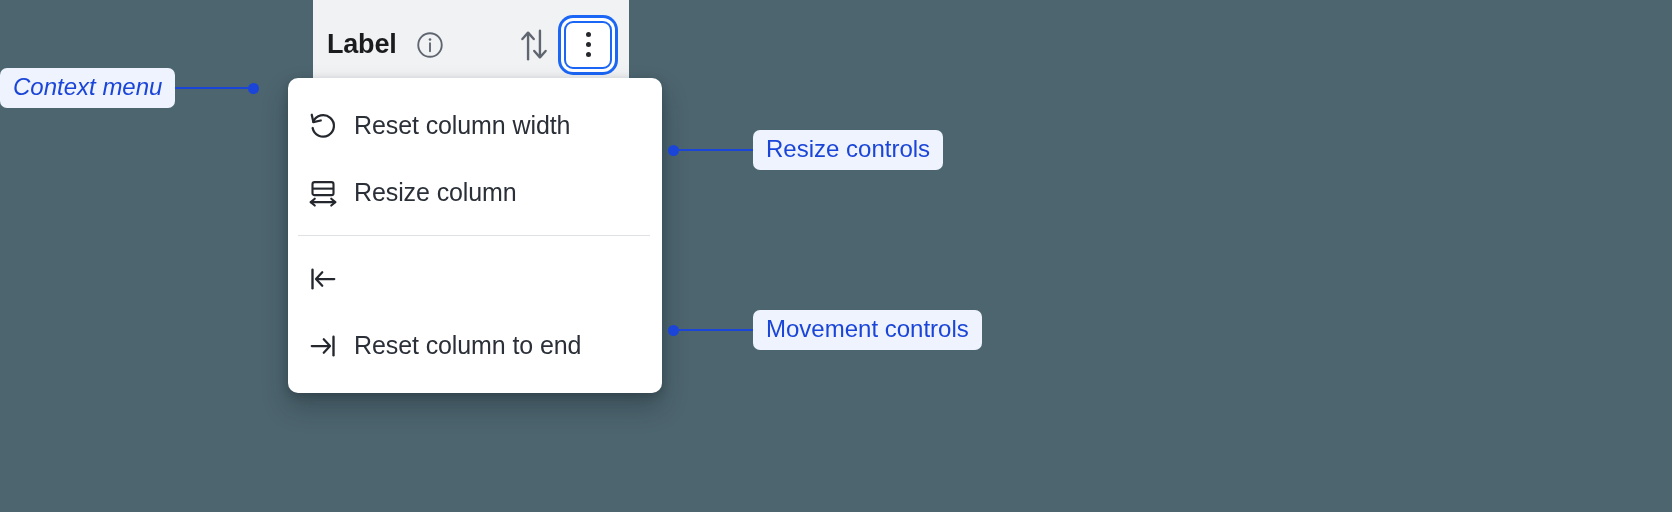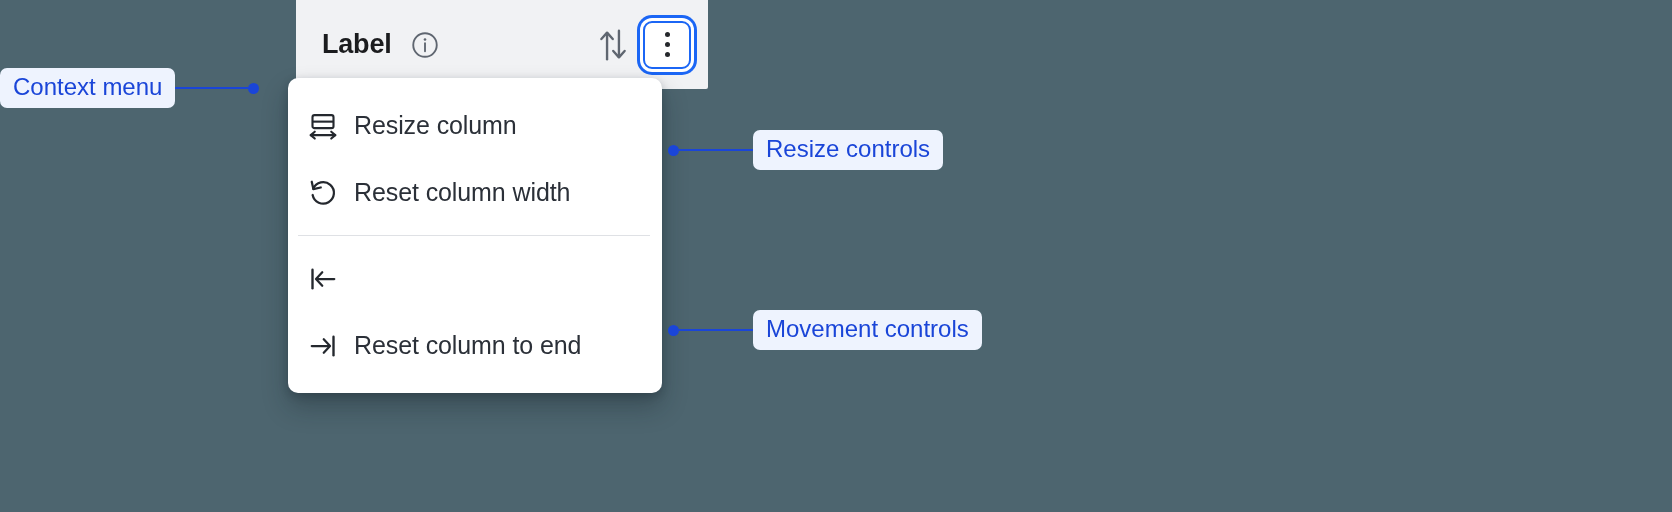--- a/index.html
+++ b/index.html
@@ -9,29 +9,29 @@
     height: 512px;
     background: #4d656f;
     font-family: "Liberation Sans", sans-serif;
     overflow: hidden;
     position: relative;
   }
 
   
   #column-header {
     position: absolute;
-    left: 296px;
+    left: 313px;
     top: 0px;
-    width: 412px;
+    width: 316px;
     height: 89px;
     background: #f1f2f4;
     border-radius: 0 0 2px 2px;
     display: flex;
     align-items: center;
-    padding: 0 17px 0 26px;
+    padding: 0 17px 0 14px;
   }
   #header-title {
     font-size: 27px;
     font-weight: bold;
     color: #1b1c1e;
     letter-spacing: -0.2px;
     line-height: 1;
   }
   #info-icon {
     margin-left: 18px;
@@ -134,21 +134,21 @@
     background: #1a45d8;
   }
   .ann-dot {
     width: 11px;
     height: 11px;
     border-radius: 50%;
     background: #1a45d8;
     flex: 0 0 11px;
   }
 
-  #ann-context-menu { left: 0px; top: 68px; }
+  #ann-context-menu { left: 0px; top: 68px; font-style: italic; }
   #ann-context-menu .ann-line { width: 73px; }
 
   #ann-resize { left: 668px; top: 130px; }
   #ann-resize .ann-line { width: 74px; }
 
   #ann-movement { left: 668px; top: 310px; justify-content: center; }
   #ann-movement .ann-line { width: 74px; }
 </style>
 </head>
 <body>
@@ -181,40 +181,40 @@
     <span class="kebab-dot"></span>
     <span class="kebab-dot"></span>
   </div>
 </div>
 
 <div id="context-menu">
 
   <div class="menu-item">
     <span class="menu-item-icon">
       <svg width="30" height="30" viewBox="0 0 24 24" fill="none">
+        <path d="M4.2 8.6 A8.6 8.6 0 1 1 3.7 13.6" stroke="#24282e" stroke-width="1.8" stroke-linecap="round"></path>
+        <path d="M3.0 3.0 L4.3 8.9 L10.2 7.6" stroke="#24282e" stroke-width="1.8" stroke-linecap="round" stroke-linejoin="round" fill="none"></path>
+      </svg>
+    </span>
+    <span class="menu-item-label">Reset column width</span>
+  </div>
+
+  <div class="menu-item">
+    <span class="menu-item-icon">
+      <svg width="30" height="30" viewBox="0 0 24 24" fill="none">
         <rect x="3.6" y="3.3" width="16.8" height="10.4" rx="1.6" stroke="#24282e" stroke-width="1.7"></rect>
         <path d="M3.6 8.5 H20.4" stroke="#24282e" stroke-width="1.7"></path>
         <path d="M2.2 19.3 H21.8" stroke="#24282e" stroke-width="1.7" stroke-linecap="round"></path>
         <path d="M5.4 16.6 L2.2 19.3 L5.4 22" stroke="#24282e" stroke-width="1.7" stroke-linecap="round" stroke-linejoin="round"></path>
         <path d="M18.6 16.6 L21.8 19.3 L18.6 22" stroke="#24282e" stroke-width="1.7" stroke-linecap="round" stroke-linejoin="round"></path>
       </svg>
     </span>
     <span class="menu-item-label">Resize column</span>
   </div>
 
-  <div class="menu-item">
-    <span class="menu-item-icon">
-      <svg width="30" height="30" viewBox="0 0 24 24" fill="none">
-        <path d="M4.2 8.6 A8.6 8.6 0 1 1 3.7 13.6" stroke="#24282e" stroke-width="1.8" stroke-linecap="round"></path>
-        <path d="M3.0 3.0 L4.3 8.9 L10.2 7.6" stroke="#24282e" stroke-width="1.8" stroke-linecap="round" stroke-linejoin="round" fill="none"></path>
-      </svg>
-    </span>
-    <span class="menu-item-label">Reset column width</span>
-  </div>
-
   <div id="menu-divider"></div>
 
 
   <div class="menu-item">
     <span class="menu-item-icon">
       <svg width="30" height="30" viewBox="0 0 24 24" fill="none">
         <path d="M3.6 4.6 V19.4" stroke="#24282e" stroke-width="1.9" stroke-linecap="round"></path>
         <path d="M21 12 H7.2" stroke="#24282e" stroke-width="1.8" stroke-linecap="round"></path>
         <path d="M11.4 6.6 L6.4 12 L11.4 17.4" stroke="#24282e" stroke-width="1.8" stroke-linecap="round" stroke-linejoin="round"></path>
       </svg>

